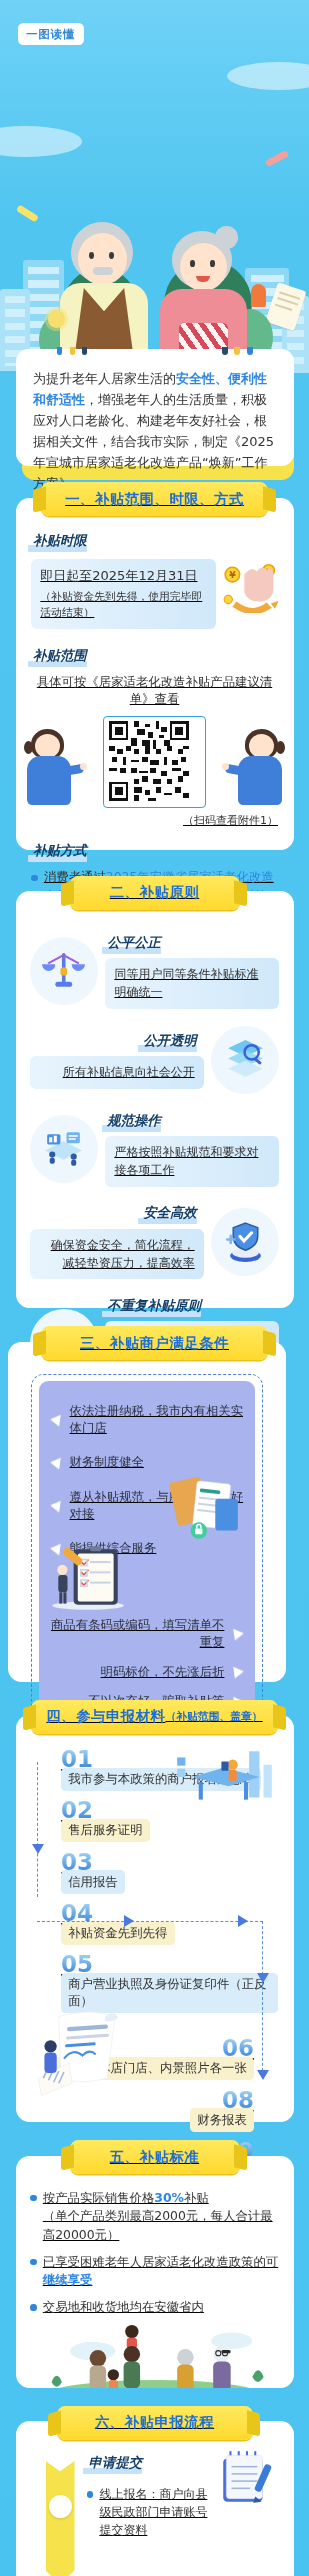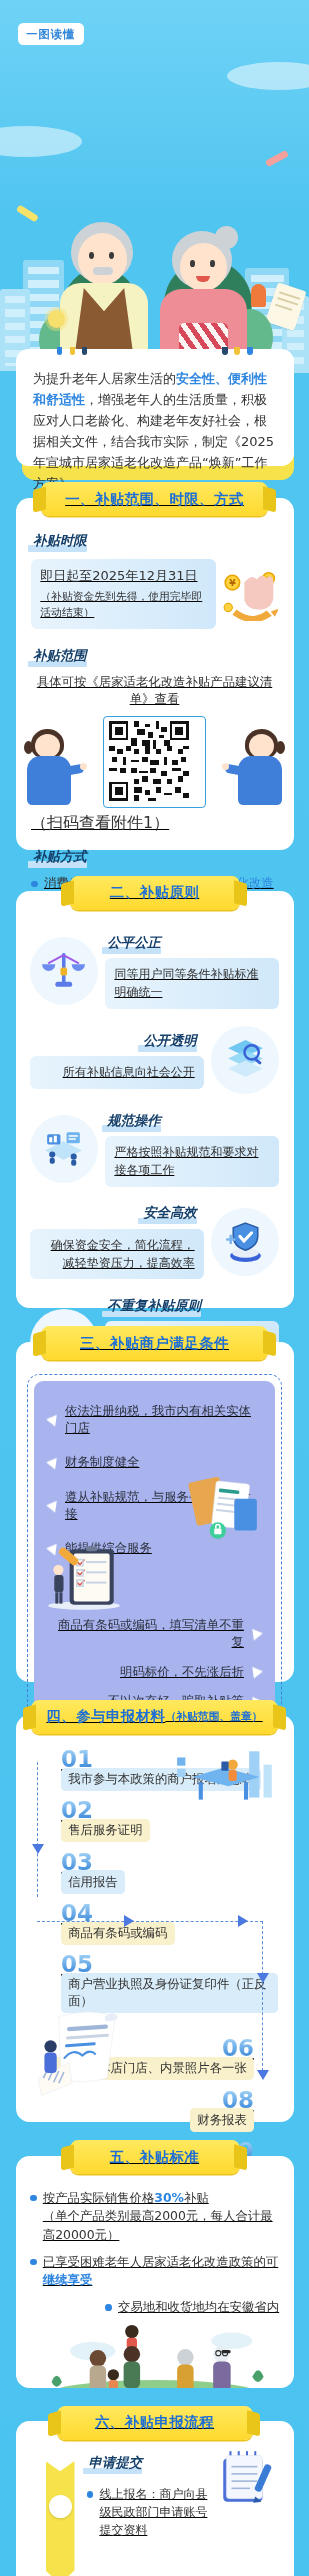--- a/index.html
+++ b/index.html
@@ -172,21 +172,21 @@
       <p><span>为提升老年人居家生活的</span><span class="hl">安全性、便利性和舒适性</span><span>，增强老年人的生活质量，积极应对人口老龄化、构建老年友好社会，根据相关文件，结合我市实际，制定《2025年宣城市居家适老化改造产品“焕新”工作方案》。</span></p>
     </div>
   </div>
 
   <div class="sec">
     <div class="ribbon">
         <b>一、补贴范围、时限、方式</b>
       </div>
     <div class="card" style="height:352px;padding:34px 15.5px 0;">
       <span class="sublabel">补贴时限</span>
-      <div style="display:flex;align-items:center;gap:5.2px;margin-top:8.2px;">
+      <div style="display:flex;align-items:flex-start;gap:5.2px;margin-top:8.2px;">
         <div class="bluebox" style="flex:1;">
           <div style="font-size:13px;">即日起至2025年12月31日</div>
           <div style="font-size:10.8px;margin-top:3.1px;">（补贴资金先到先得，使用完毕即活动结束）</div>
         </div>
         <svg width="57" height="54" viewBox="0 0 110 104">
           <circle cx="22" cy="30" r="14" fill="#ffd23e" stroke="#e8a400" stroke-width="3"></circle>
           <text x="22" y="37" font-size="18" text-anchor="middle" fill="#b26a00" font-weight="bold">¥</text>
           <circle cx="92" cy="22" r="11" fill="#ffd23e" stroke="#e8a400" stroke-width="3"></circle>
           <text x="92" y="28" font-size="14" text-anchor="middle" fill="#b26a00" font-weight="bold">¥</text>
           <circle cx="14" cy="78" r="8" fill="#ffd23e" stroke="#e8a400" stroke-width="2"></circle>
@@ -258,21 +258,21 @@
                 <rect x="13" y="25" width="2" height="2"></rect>
                 <rect x="17" y="24" width="2" height="2"></rect>
               <rect x="20" y="26" width="3" height="1"></rect>
                 <rect x="24" y="24" width="2" height="2"></rect>
                 <rect x="27" y="26" width="2" height="2"></rect>
               <rect x="9" y="27" width="2" height="2"></rect>
                 <rect x="14" y="28" width="3" height="1"></rect>
             </g>
           </svg>
         </div>
-        <div style="text-align:left;font-size:16px;color:#333;margin-top:5.2px;">（扫码查看附件1）</div>
+        <div style="text-align:right;font-size:11px;color:#333;margin-top:5.2px;">（扫码查看附件1）</div>
 
         <div class="girl" style="left:-9.3px;top:10.3px;">
           <div style="position:absolute;left:9.3px;top:3.1px;width:33px;height:30px;background:#4a3326;border-radius:50% 50% 42% 42%;"></div>
           <div style="position:absolute;left:13.4px;top:8.2px;width:25px;height:24px;background:#ffe3cd;border-radius:50%;"></div>
           <div style="position:absolute;left:2.1px;top:14.4px;width:9.3px;height:13.4px;background:#4a3326;border-radius:50%;"></div>
           <div style="position:absolute;left:5.2px;top:30px;width:44px;height:49px;background:#3f7fd9;border-radius:13.4px 13.4px 5.2px 5.2px;"></div>
           <div style="position:absolute;left:34px;top:40px;width:28px;height:9.3px;background:#3f7fd9;border-radius:5.2px;transform:rotate(-10deg);"></div>
           <div style="position:absolute;left:58px;top:37px;width:7.2px;height:7.2px;background:#ffe3cd;border-radius:50%;"></div>
         </div>
         <div class="girl" style="right:-9.3px;top:10.3px;transform:scaleX(-1);">
@@ -391,21 +391,21 @@
           <div class="bluebox">补贴产品品种与商务领域超长期国债资金支持消费品以旧换新的补贴产品不重复</div>
         </div>
       </div>
     </div>
   </div>
 
   <div class="sec" style="margin-top:18px;">
     <div class="ribbon">
         <b>三、补贴商户满足条件</b>
       </div>
-    <div class="card" style="height:340px;padding:32px 0 0;">
+    <div class="card" style="height:340px;padding:32px 12px 0;margin-left:8px;">
       <div class="dashed-box">
         <div class="lav">
           <div class="cond">
               <span class="tri-l"></span>
               <span>依法注册纳税，我市内有相关实体门店</span>
             </div>
           <div class="cond">
               <span class="tri-l"></span>
               <span>财务制度健全</span>
             </div>
@@ -509,21 +509,21 @@
           <rect x="140" y="70" width="8" height="34" fill="#4a90e2"></rect>
         <circle cx="118" cy="36" r="10" fill="#f2a93b"></circle>
           <rect x="110" y="46" width="16" height="22" rx="6" fill="#f28c3b"></rect>
         <rect x="96" y="30" width="14" height="18" rx="2" fill="#2a5ca8"></rect>
       </svg>
 
       <div class="mleft">
         <div class="mrow"><div class="num">01</div><span class="tag b">我市参与本政策的商户报名汇总表</span></div>
         <div class="mrow"><div class="num">02</div><span class="tag y">售后服务证明</span></div>
         <div class="mrow"><div class="num">03</div><span class="tag b">信用报告</span></div>
-        <div class="mrow"><div class="num">04</div><span class="tag y">商品有条码或编码</span></div>
+        <div class="mrow"><div class="num">04</div><span class="tag y">补贴资金先到先得</span></div>
         <div class="mrow"><div class="num">05</div><span class="tag b">商户营业执照及身份证复印件（正反面）</span></div>
       </div>
 
       <svg style="position:absolute;left:12.4px;bottom:18.5px;" width="118" height="103" viewBox="0 0 230 200">
         <path d="M60 30 q60 -18 110 0 l-16 120 q-50 14 -90 0 z" fill="#fff" stroke="#e2e8f2"></path>
         <path d="M150 30 q18 -14 26 2 q-10 10 -26 6 z" fill="#e8eef8"></path>
         <rect x="76" y="48" width="80" height="8" rx="4" fill="#9fb6d8" transform="rotate(-4 116 52)"></rect>
         <rect x="74" y="66" width="84" height="6" rx="3" fill="#c9d4e4" transform="rotate(-4 116 69)"></rect>
         <rect x="72" y="82" width="60" height="6" rx="3" fill="#4a90e2" transform="rotate(-4 102 85)"></rect>
         <path d="M70 112 q18 -22 36 -6 q14 -14 26 -2" stroke="#4a90e2" stroke-width="4" fill="none"></path>
@@ -552,21 +552,21 @@
         <b>五、补贴标准</b>
       </div>
     <div class="card" style="height:232px;padding:33px 14.4px 0;overflow:hidden;">
       <div class="bullet">
         <div><span>按产品实际销售价格</span><span class="hl">30%</span><span>补贴</span><br>
         <span>（单个产品类别最高2000元，每人合计最高20000元）</span></div>
       </div>
       <div class="bullet" style="margin-top:8.2px;">
         <div><span>已享受困难老年人居家适老化改造政策的可</span><span class="hl">继续享受</span></div>
       </div>
-      <div class="bullet" style="margin-top:8.2px;justify-content:flex-end;">
+      <div class="bullet" style="margin-top:8.2px;">
         <div><span>交易地和收货地均在安徽省内</span></div>
       </div>
       <svg style="display:block;margin:3.1px auto 0;" width="247" height="88" viewBox="0 0 480 170">
         <ellipse cx="240" cy="150" rx="220" ry="34" fill="#8fce8a"></ellipse>
         <ellipse cx="120" cy="60" rx="44" ry="18" fill="#e3f2f8"></ellipse>
         <ellipse cx="390" cy="40" rx="40" ry="16" fill="#e3f2f8"></ellipse>
         <circle cx="196" cy="22" r="13" fill="#3a2a1e"></circle>
           <rect x="186" y="34" width="20" height="22" rx="6" fill="#e2574c"></rect>
         <circle cx="196" cy="66" r="16" fill="#4a3326"></circle>
           <rect x="180" y="80" width="32" height="52" rx="10" fill="#4a7a54"></rect>

